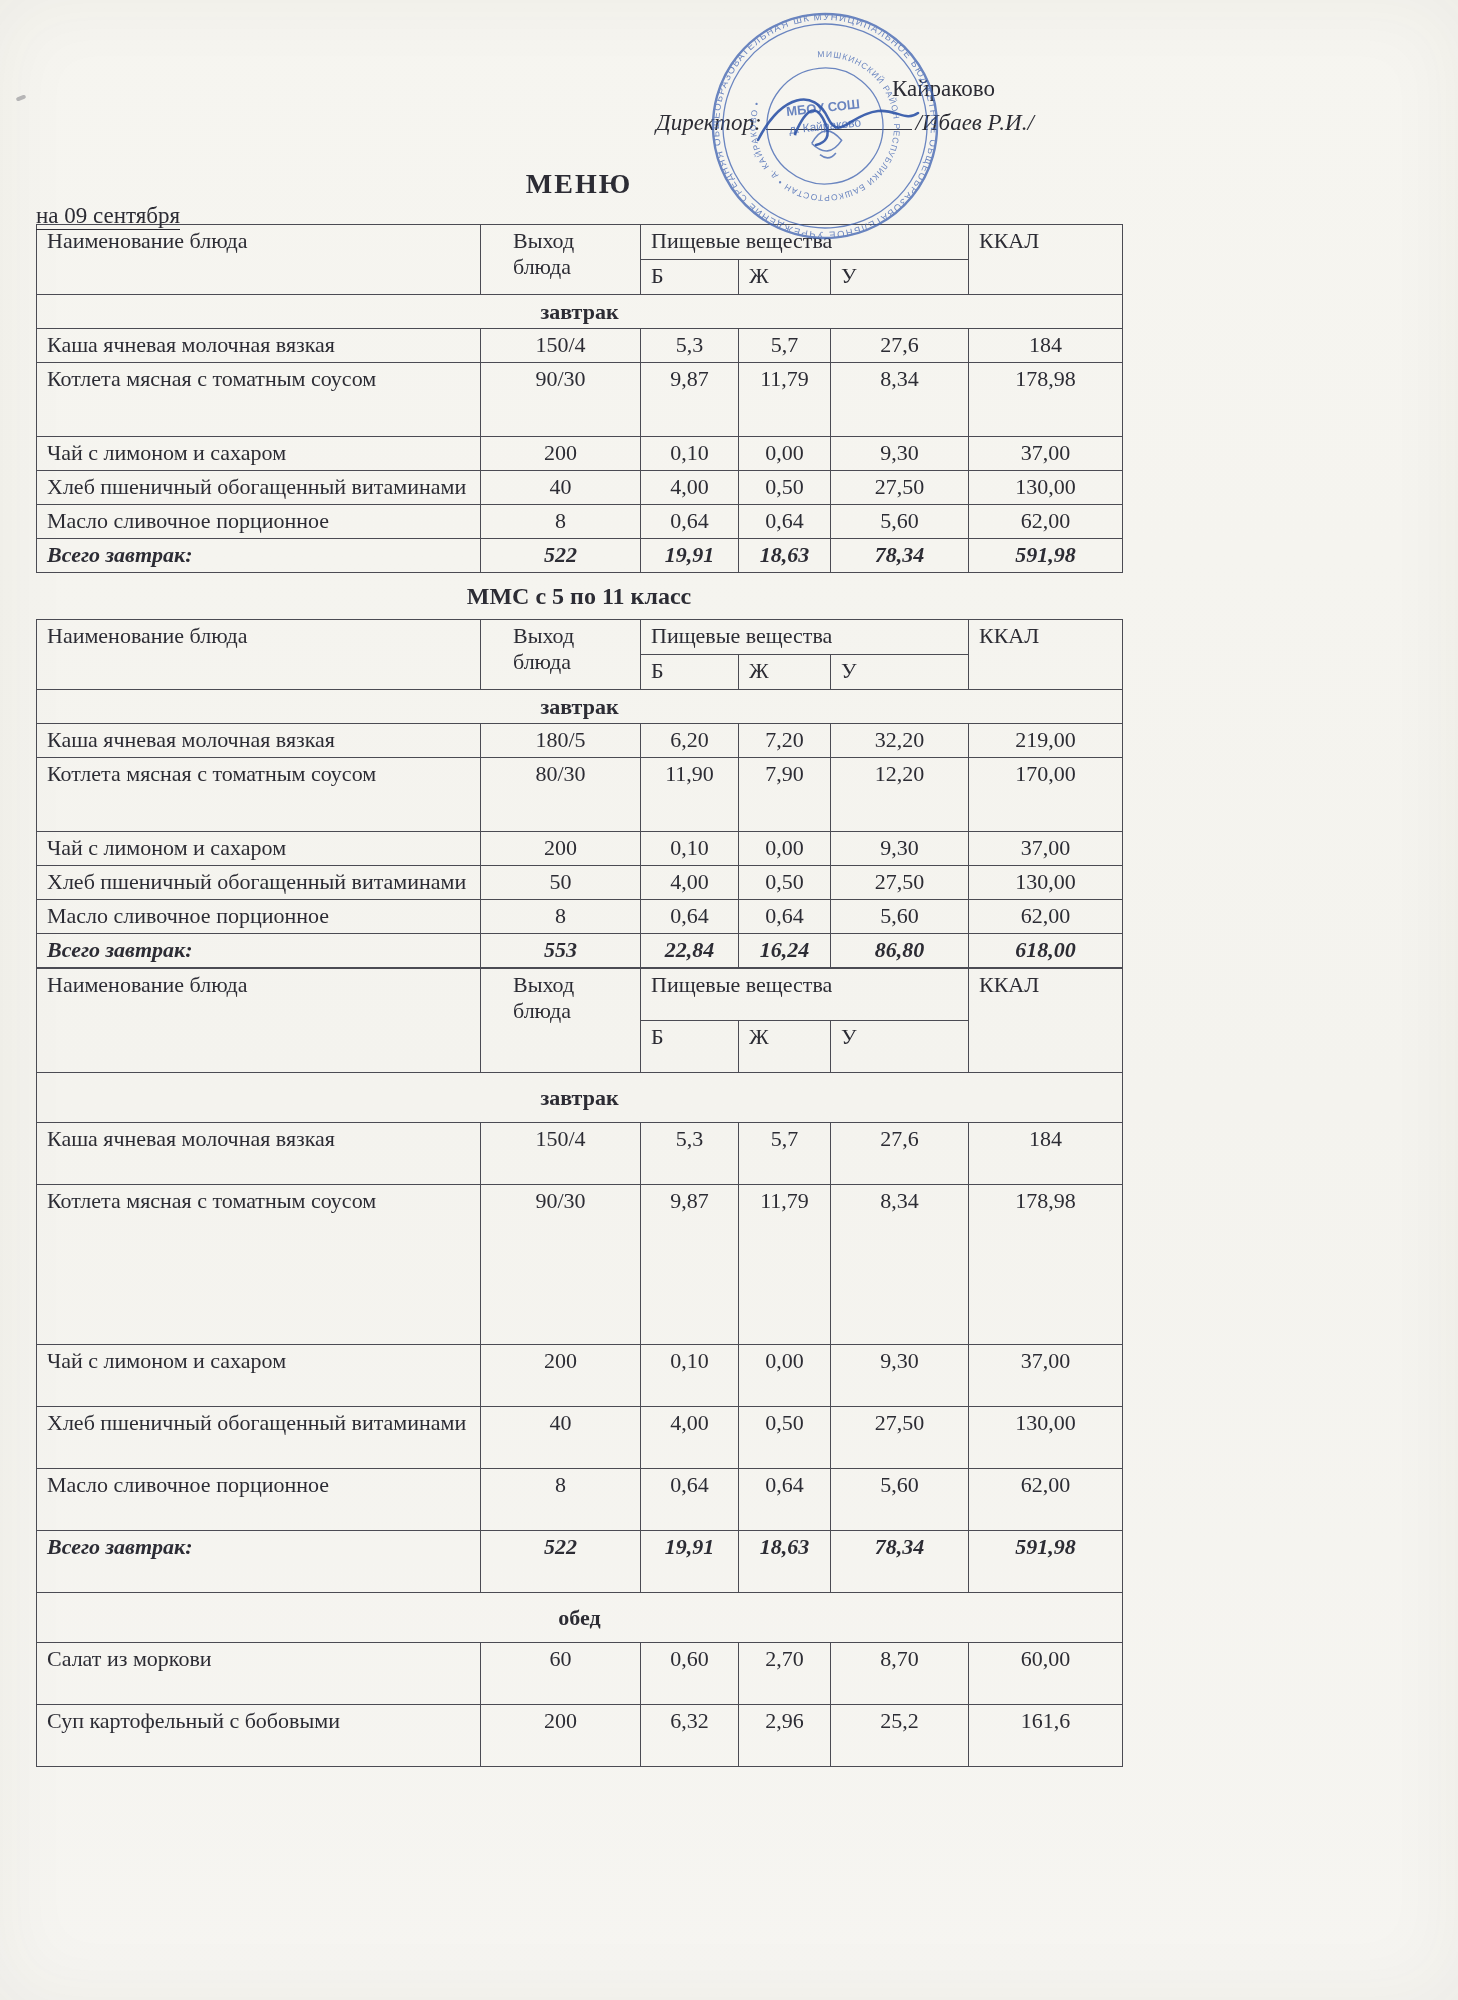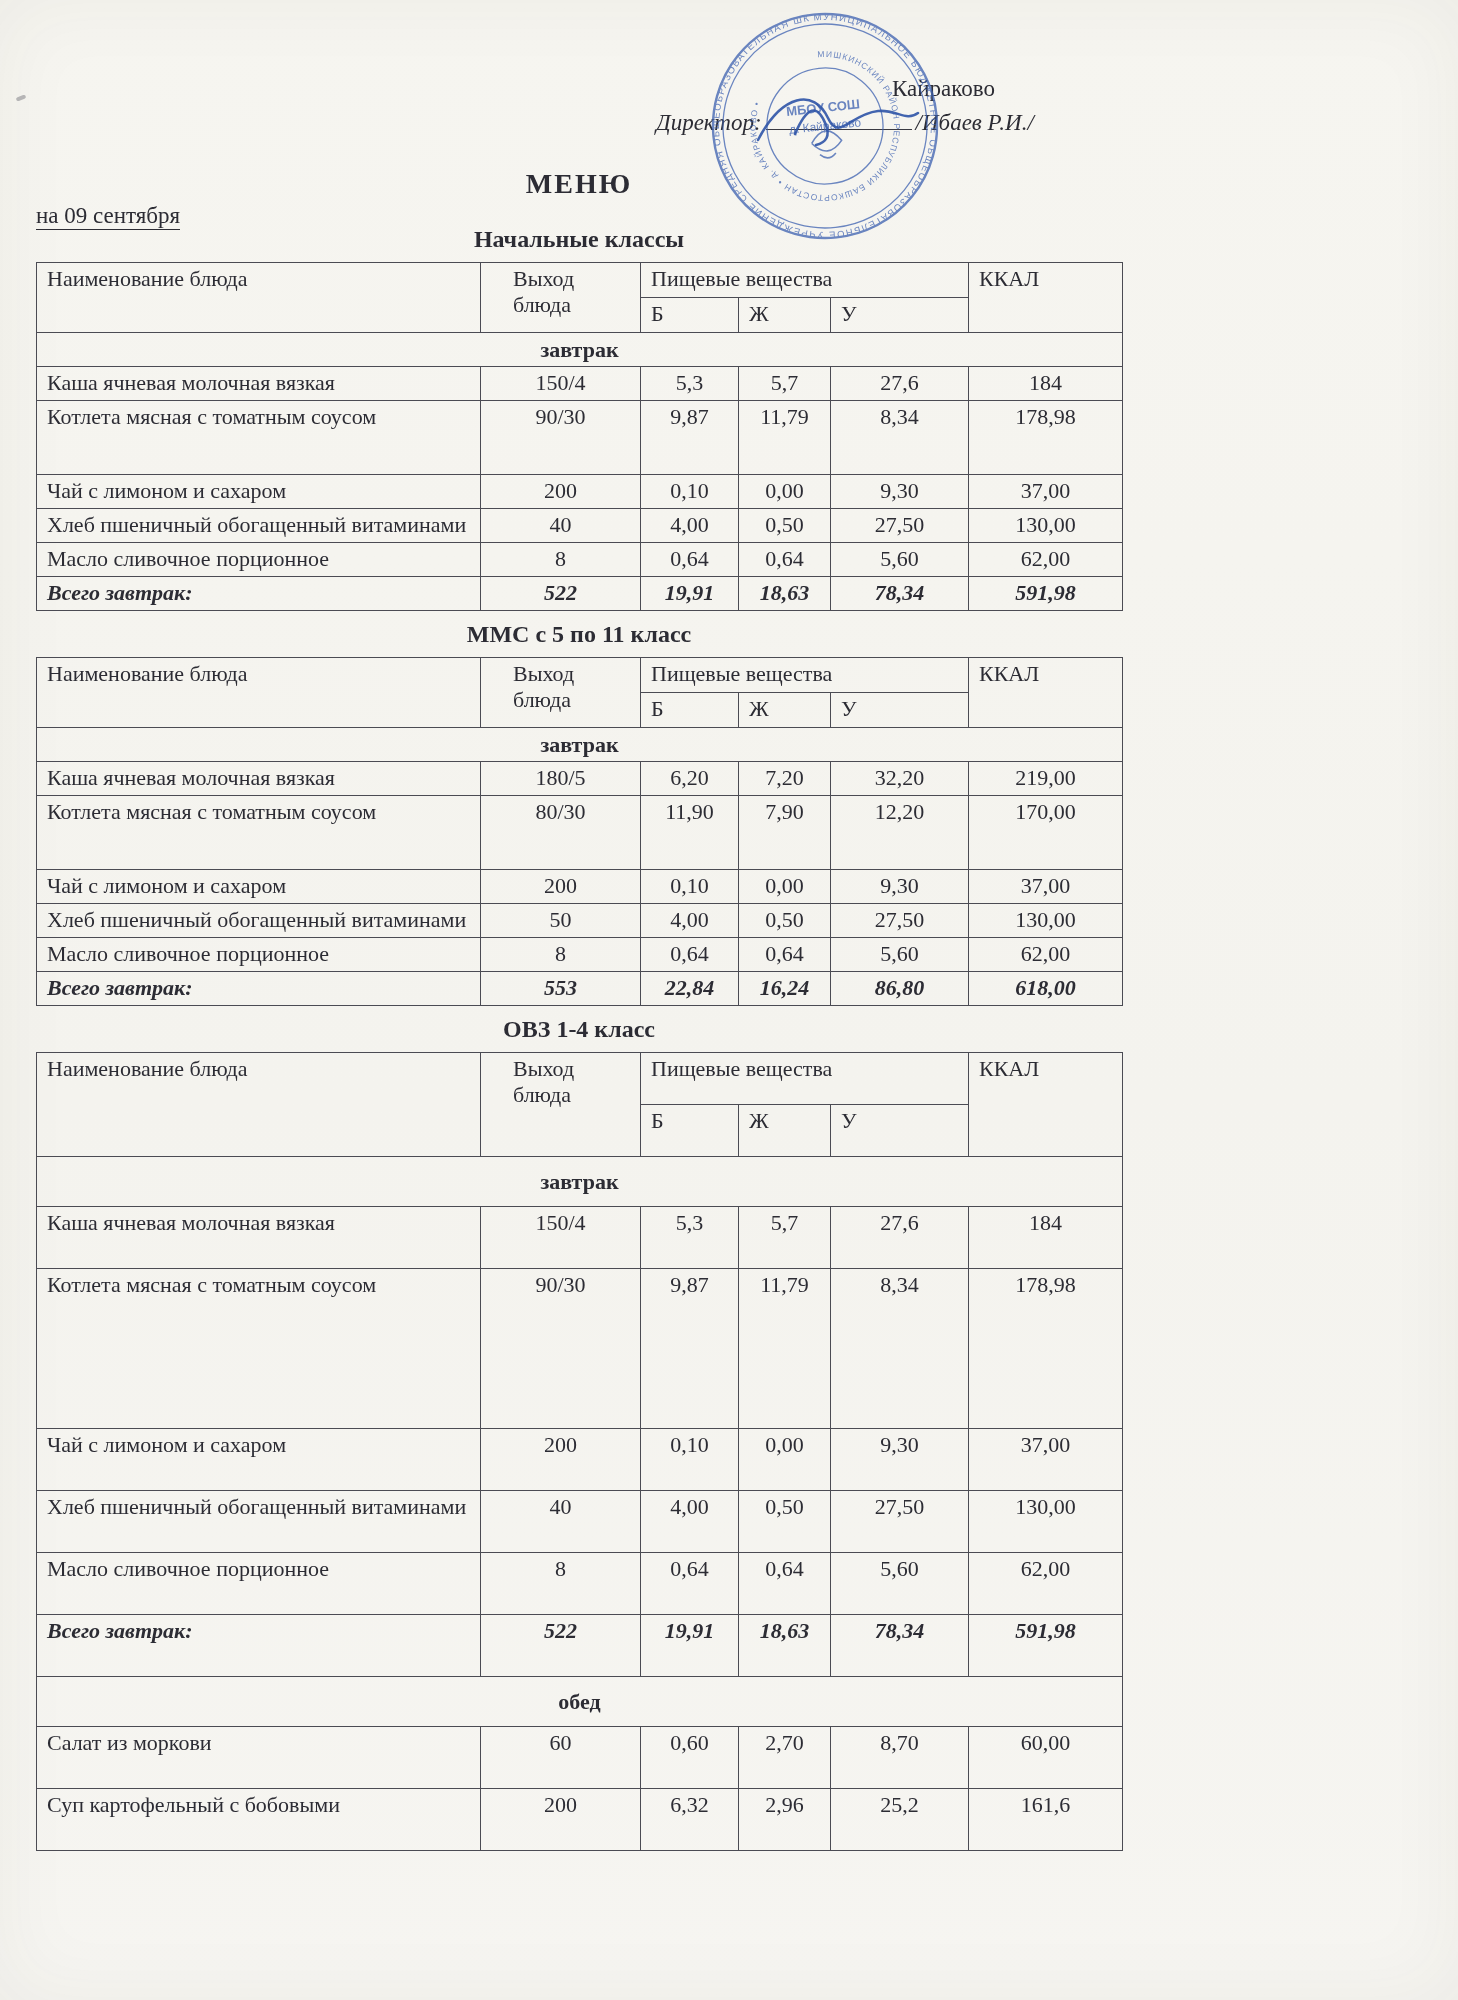--- a/index.html
+++ b/index.html
@@ -93,21 +93,20 @@
   </g>
 </svg>
 
 <div class="page-title">МЕНЮ</div>
 <div class="date-line">
   <span class="u">на 09 сентября</span>
 </div>
 
 <div class="tables-container" id="tables">
     <section class="table-block">
-      <div class="table-title">Начальные классы</div>
       <table class="doc-table t12">
         <colgroup>
           <col style="width: 444px;">
           <col style="width: 160px;">
           <col style="width: 98px;">
           <col style="width: 92px;">
           <col style="width: 138px;">
           <col style="width: 154px;">
         </colgroup>
         <thead>
@@ -253,21 +252,20 @@
             <td class="num">553</td>
             <td class="num">22,84</td>
             <td class="num">16,24</td>
             <td class="num">86,80</td>
             <td class="num">618,00</td>
           </tr>
         </tbody>
       </table>
     </section>
     <section class="table-block">
-      <div class="table-title">ОВЗ 1-4 класс</div>
       <table class="doc-table t3">
         <colgroup>
           <col style="width: 444px;">
           <col style="width: 160px;">
           <col style="width: 98px;">
           <col style="width: 92px;">
           <col style="width: 138px;">
           <col style="width: 154px;">
         </colgroup>
         <thead>

